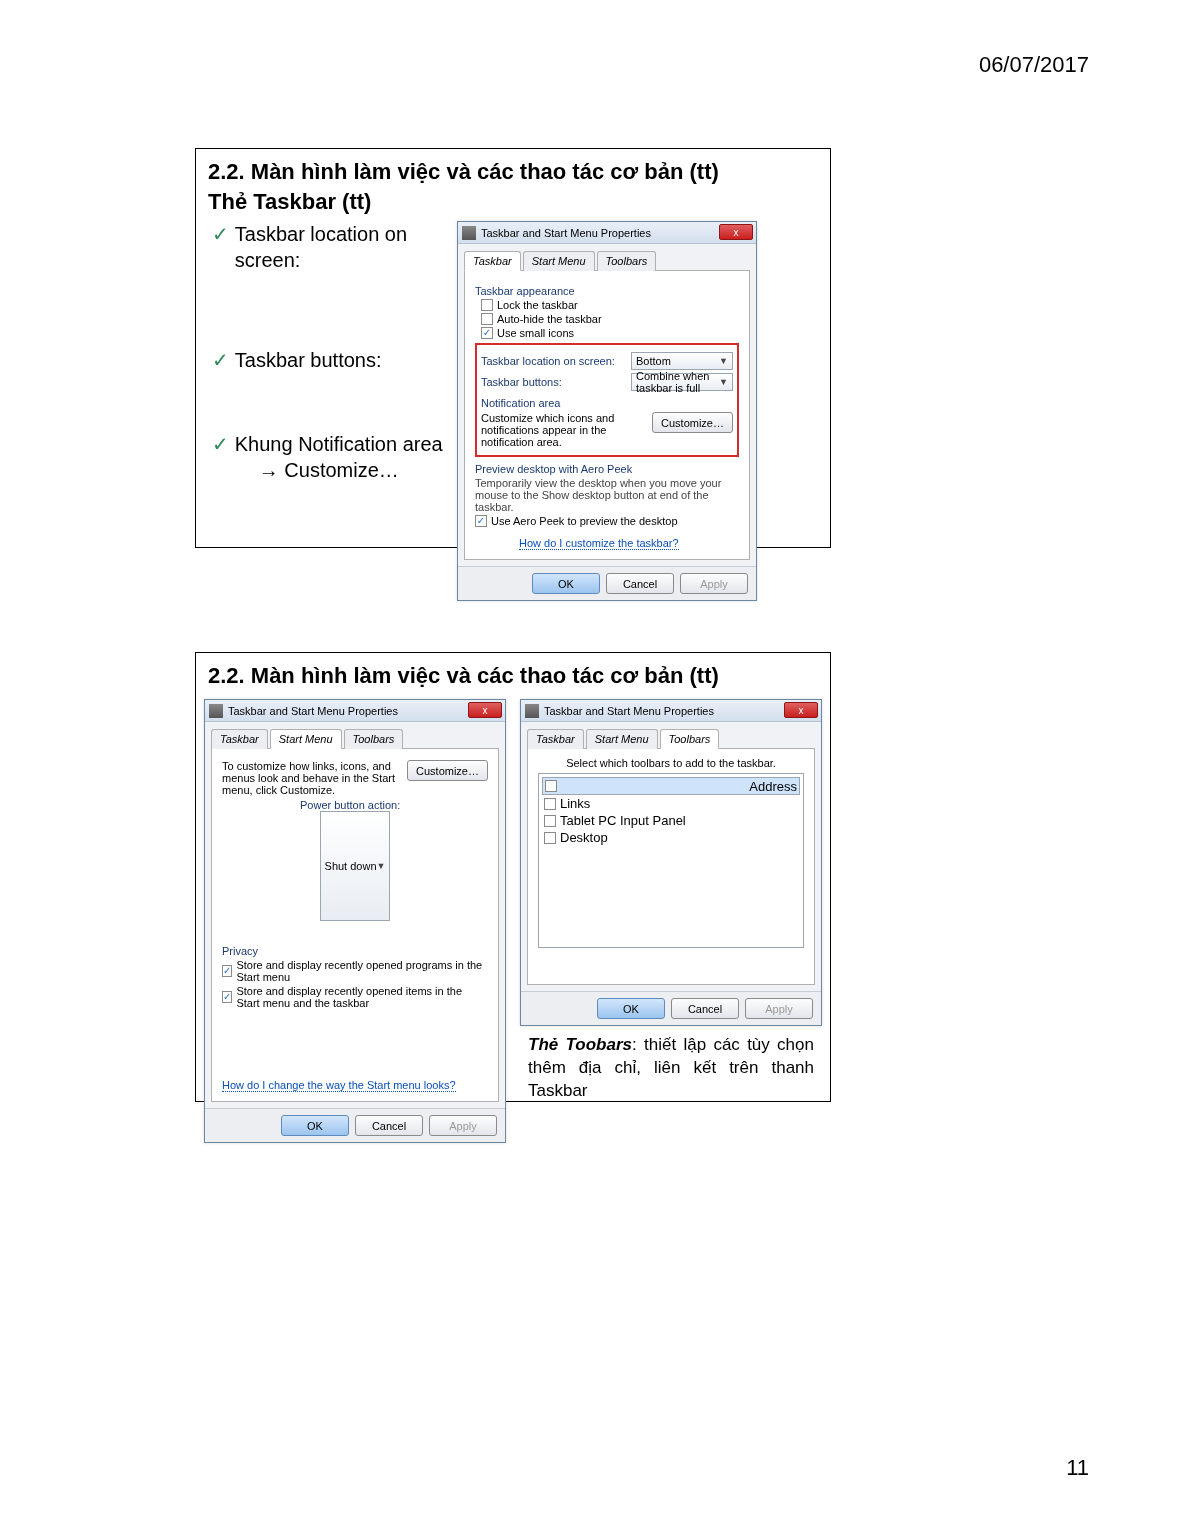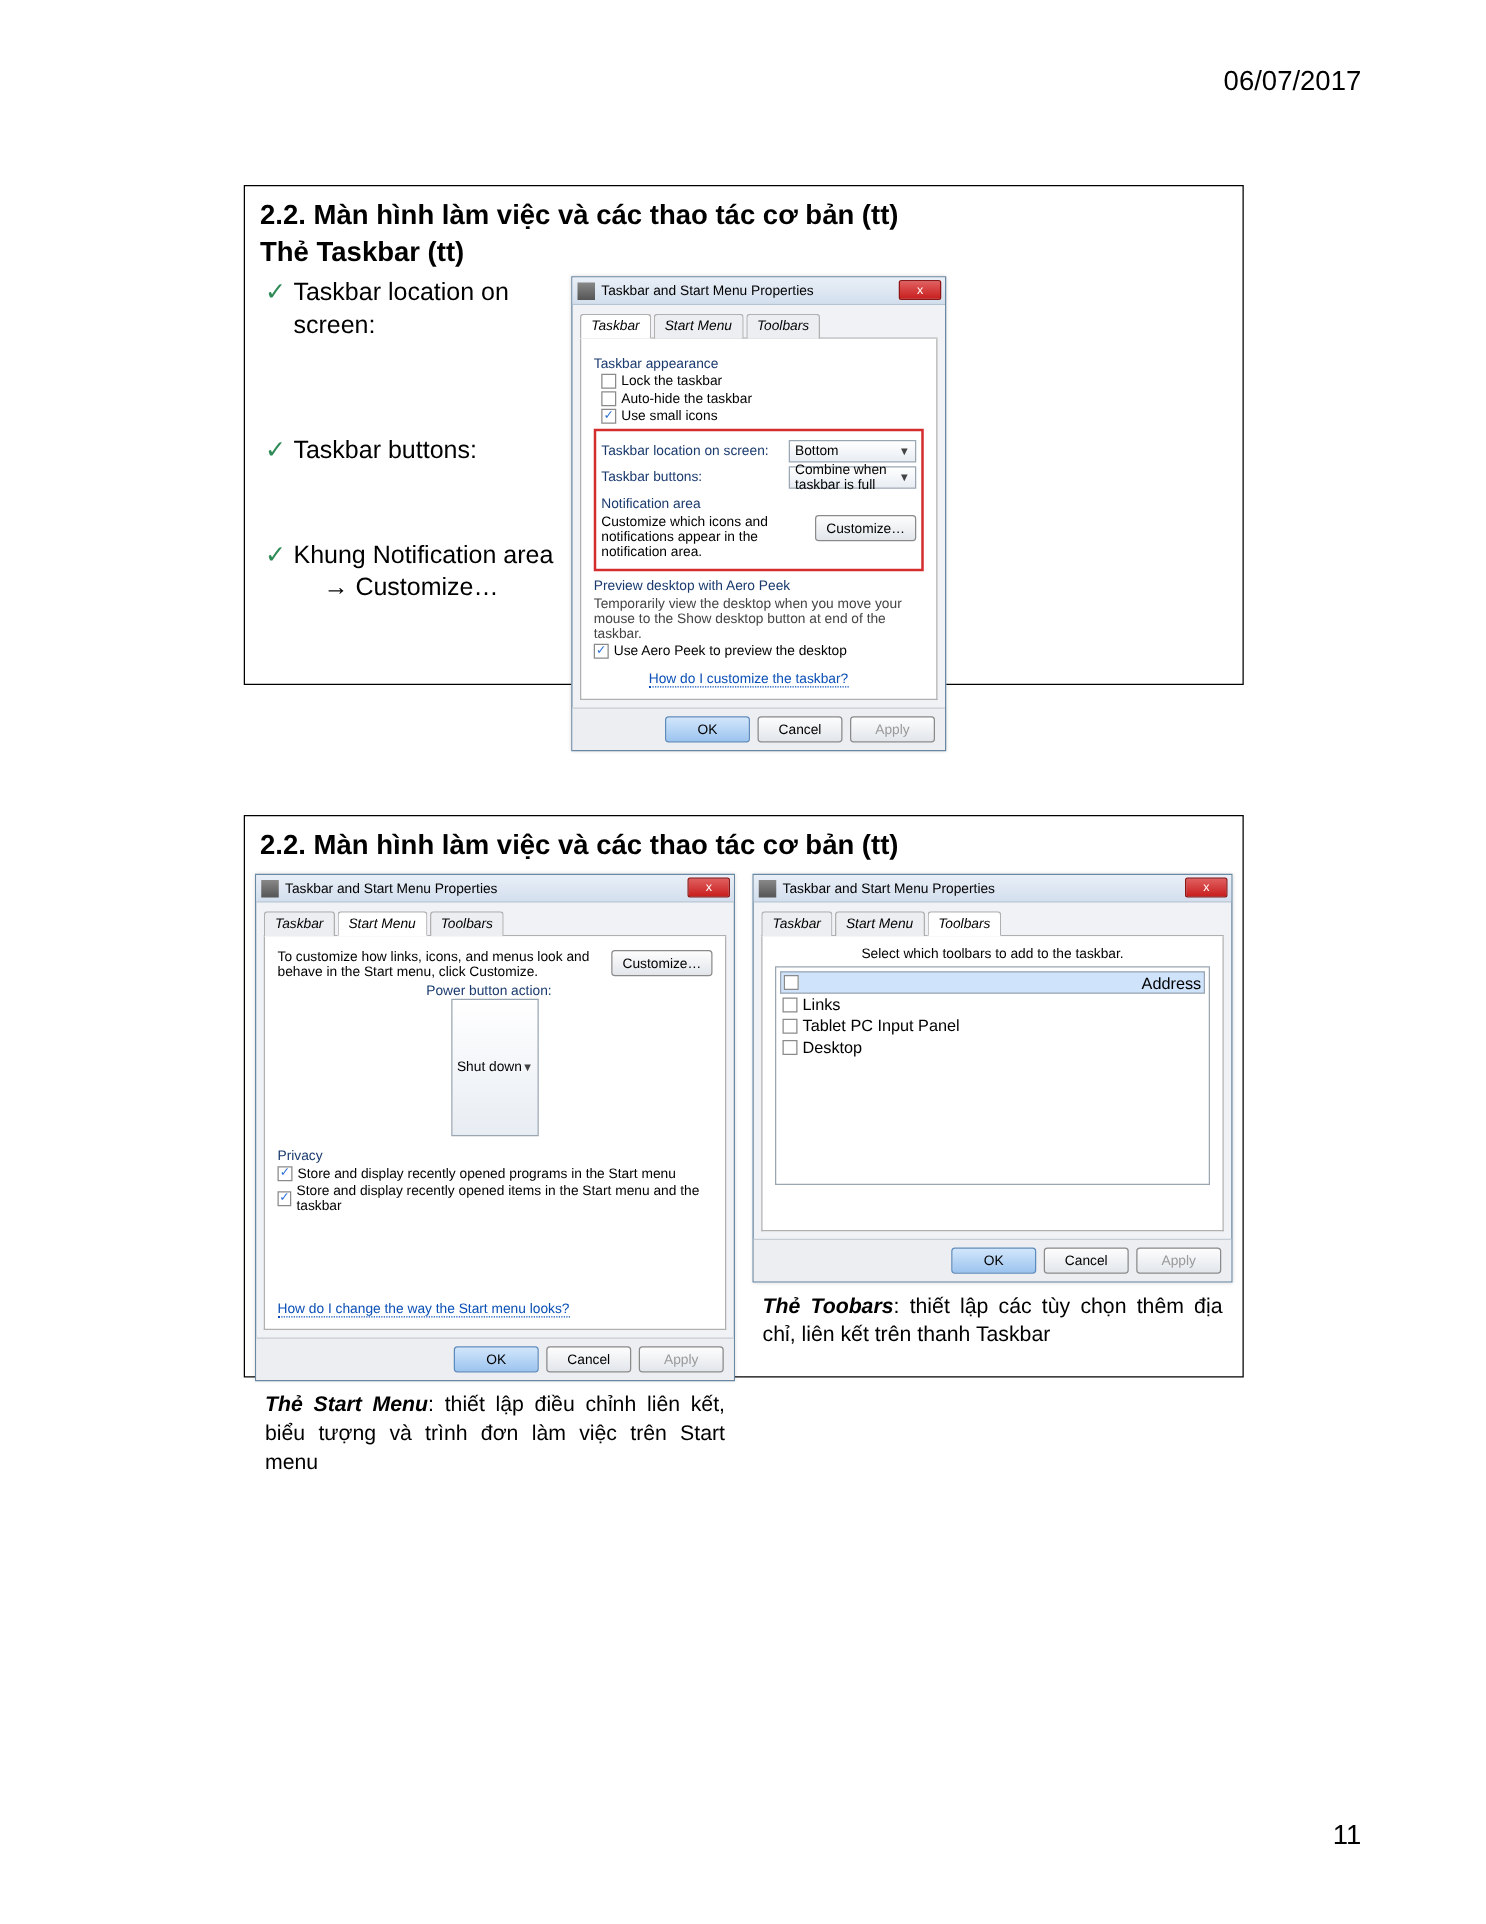--- a/index.html
+++ b/index.html
@@ -10,21 +10,21 @@
     height: 1539px;
     position: relative;
     color: #000;
   }
   .page-date { position: absolute; top: 52px; right: 100px; font-size: 22px; }
   .page-num { position: absolute; bottom: 58px; right: 100px; font-size: 22px; }
 
   .slide {
     position: absolute;
     left: 195px;
-    width: 800px;
+    width: 636px;
     border: 1.5px solid #000;
     background: #fff;
   }
   .slide1 { top: 148px; height: 400px; }
   .slide2 { top: 652px; height: 450px; }
 
   .slide-title {
     font-weight: bold;
     font-size: 22px;
     padding: 10px 12px 4px 12px;
@@ -255,39 +255,36 @@
             <span style="flex:1;">To customize how links, icons, and menus look and behave in the Start menu, click Customize.</span>
             <span class="btn" style="margin-left:6px;">Customize…</span>
           </div>
           <div class="row" style="margin-top:0;flex-direction:column;">
             <label style="width:110px;">Power button action:</label>
             <div class="sel" style="flex:0 0 110px;">
               <span>Shut down</span>
               <span class="caret">▼</span>
             </div>
           </div>
-          <div class="grp-head" style="margin-top:10px;">Privacy</div>
+          <div class="grp-head" style="margin-top:24px;">Privacy</div>
           <div class="chkrow">
               <span class="cb checked"></span>
               <span>Store and display recently opened programs in the Start menu</span>
             </div>
           <div class="chkrow">
               <span class="cb checked"></span>
               <span>Store and display recently opened items in the Start menu and the taskbar</span>
             </div>
           <div style="margin-top:70px;"><span class="link">How do I change the way the Start menu looks?</span></div>
         </div>
         <div class="dlg-btns">
           <span class="btn primary">OK</span>
           <span class="btn">Cancel</span>
           <span class="btn disabled">Apply</span>
         </div>
-      </div>
-      <div class="caption">
-        <span class="em">Thẻ Start Menu</span><span>: thiết lập điều chỉnh liên kết, biểu tượng và trình đơn làm việc trên Start menu</span>
       </div>
     </div>
 
     <div class="col">
       <div class="dlg">
         <div class="titlebar">
           <span class="win-icon"></span>
           <span>Taskbar and Start Menu Properties</span>
           <span class="close">x</span>
         </div>

